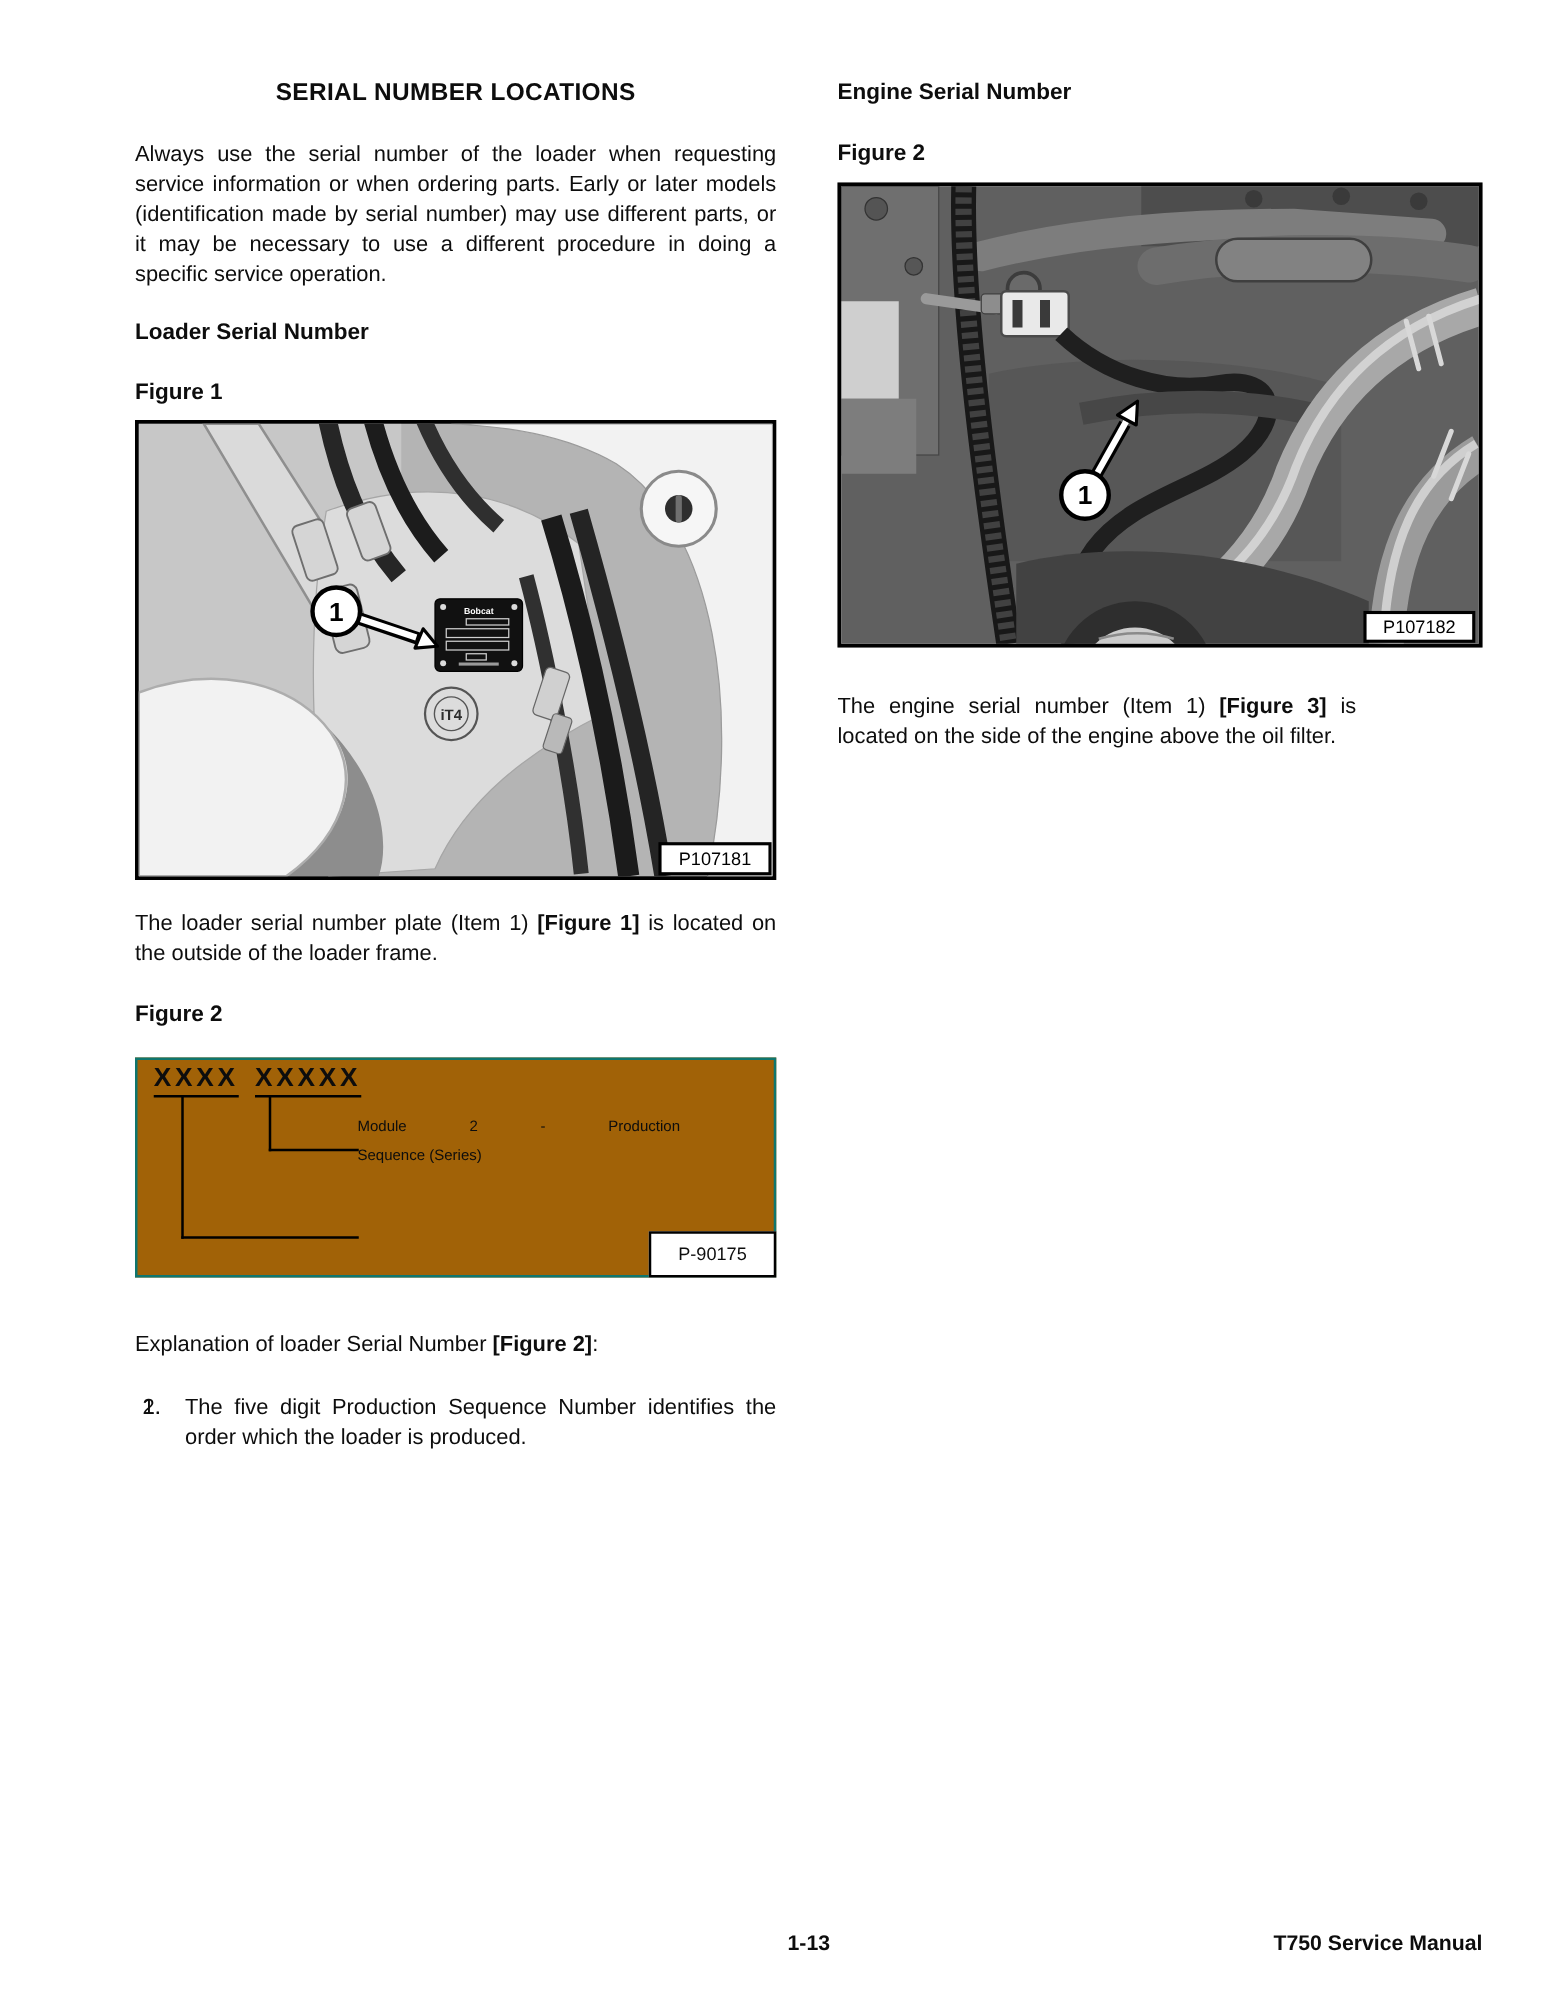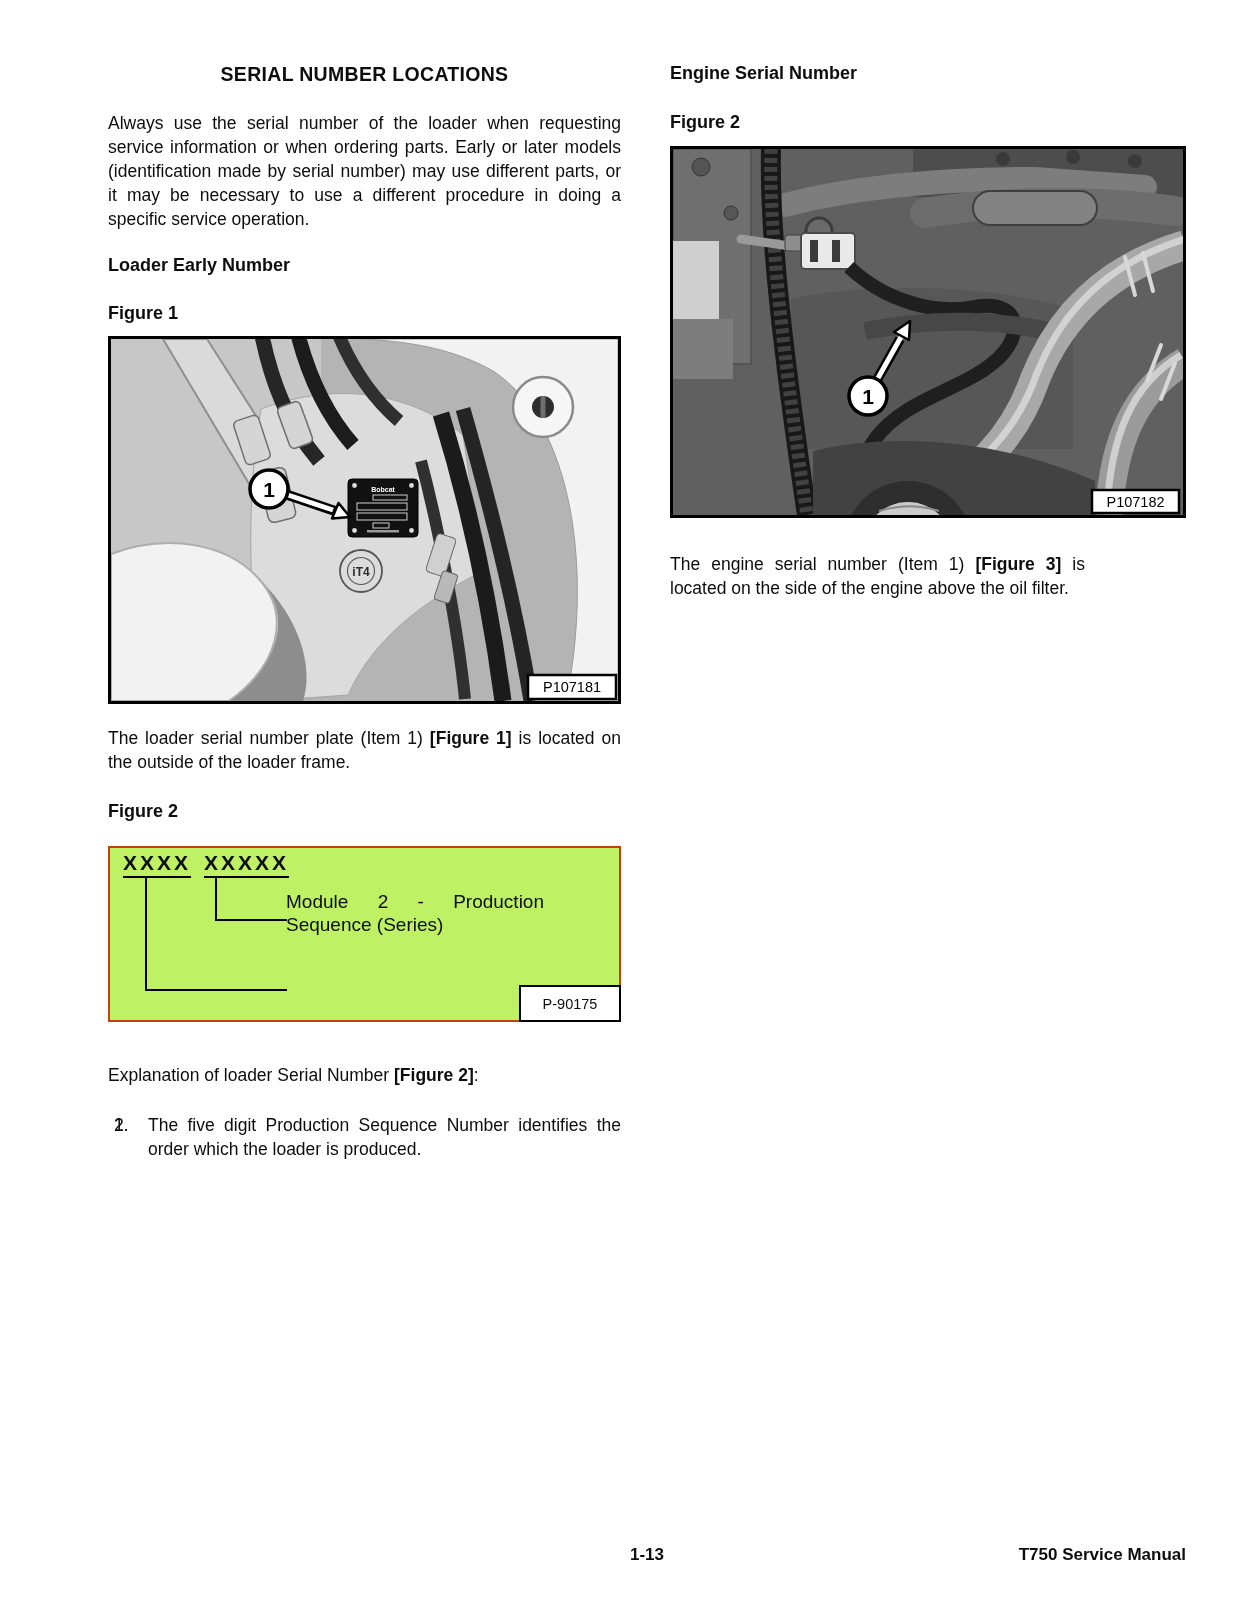--- a/index.html
+++ b/index.html
@@ -24,28 +24,28 @@
   .photo-frame.f1{margin-top:14px;width:507px;height:362px;}
   .photo-frame.f3{margin-top:15px;width:510px;height:366px;}
   .photo-frame svg{display:block;width:100%;height:100%;}
 
   .fig1-label{margin-top:30px;}
   .fig3-label{margin-top:31px;}
   .caption{margin-top:22px;}
   .caption3{margin-top:34px;}
 
   .fig2-label{margin-top:28px;}
-  .fig2-frame{margin-top:26px;width:509px;height:172px;border:2px solid #c2410c;position:relative;background:#bef264;}
+  .fig2-frame{margin-top:26px;width:509px;height:172px;border:2px solid #0f766e;position:relative;background:#a16207;}
   .serial-mask{position:absolute;left:13px;top:3px;font-size:21px;font-weight:bold;letter-spacing:3px;white-space:nowrap;}
   .serial-mask .grp{border-bottom:2.5px solid #000;padding-bottom:1px;display:inline-block;}
   .serial-mask .grp+.grp{margin-left:13px;}
   .conn{position:absolute;border-left:2px solid #000;border-bottom:2px solid #000;}
   .conn.m2{left:105px;top:29px;width:70px;height:42px;}
   .conn.m1{left:35px;top:29px;width:140px;height:112px;}
-  .fig2-caption{position:absolute;left:176px;width:258px;font-size:19px;line-height:23px;}
+  .fig2-caption{position:absolute;left:176px;width:258px;font-size:12px;line-height:23px;}
   .fig2-caption.m2{top:42px;}
   .fig2-caption.m1{top:115px;}
   .jline{text-align:justify;text-align-last:justify;}
   .diag-id{position:absolute;right:-2px;bottom:-2px;width:98px;height:33px;border:2px solid #000;
     background:#fff;display:flex;align-items:center;justify-content:center;font-size:14.5px;}
 
   .explanation{margin-top:41px;font-size:17.5px;line-height:24px;}
   .num-list{margin-top:20px;}
   .num-item{position:relative;padding-left:40px;font-size:17.5px;line-height:24px;text-align:justify;}
   .num-item+.num-item{margin-top:26px;}
@@ -59,21 +59,21 @@
 </style>
 </head>
 <body>
 
 <div class="col col-left">
 
   <div class="h1">SERIAL NUMBER LOCATIONS</div>
 
   <div class="para intro">Always use the serial number of the loader when requesting service information or when ordering parts. Early or later models (identification made by serial number) may use different parts, or it may be necessary to use a different procedure in doing a specific service operation.</div>
 
-  <div class="h2 loader">Loader Early Number</div>
+  <div class="h2 loader">Loader Serial Number</div>
 
   <div class="figlabel fig1-label">Figure 1</div>
 
   <div class="photo-frame f1">
     <svg viewBox="0 0 507 362" preserveAspectRatio="none">
 
       <rect width="507" height="362" fill="#b4b4b4"></rect>
       <rect x="0" y="0" width="210" height="230" fill="#c7c7c7"></rect>
       <polygon points="52,0 96,0 212,182 172,202" fill="#dadada" stroke="#8f8f8f" stroke-width="2"></polygon>
       <path d="M250,0 L507,0 L507,362 L455,362 C482,232 462,84 382,32 C340,8 292,2 250,0 Z" fill="#f2f2f2" stroke="#9b9b9b"></path>

